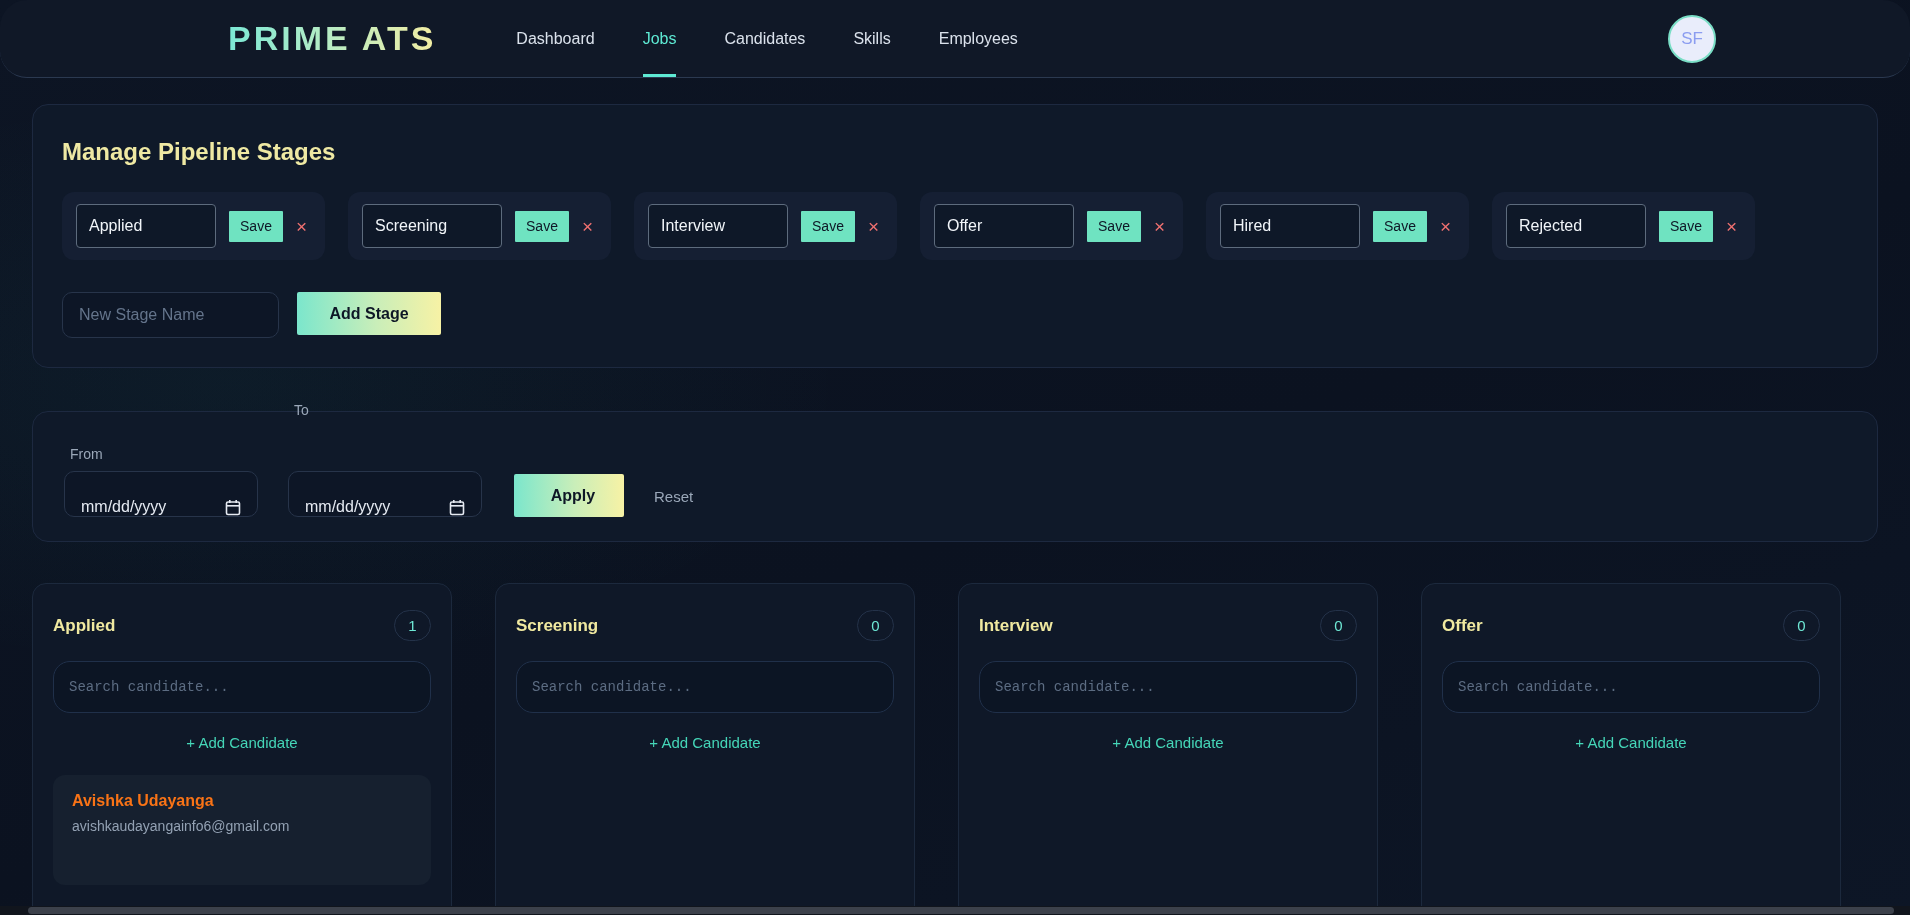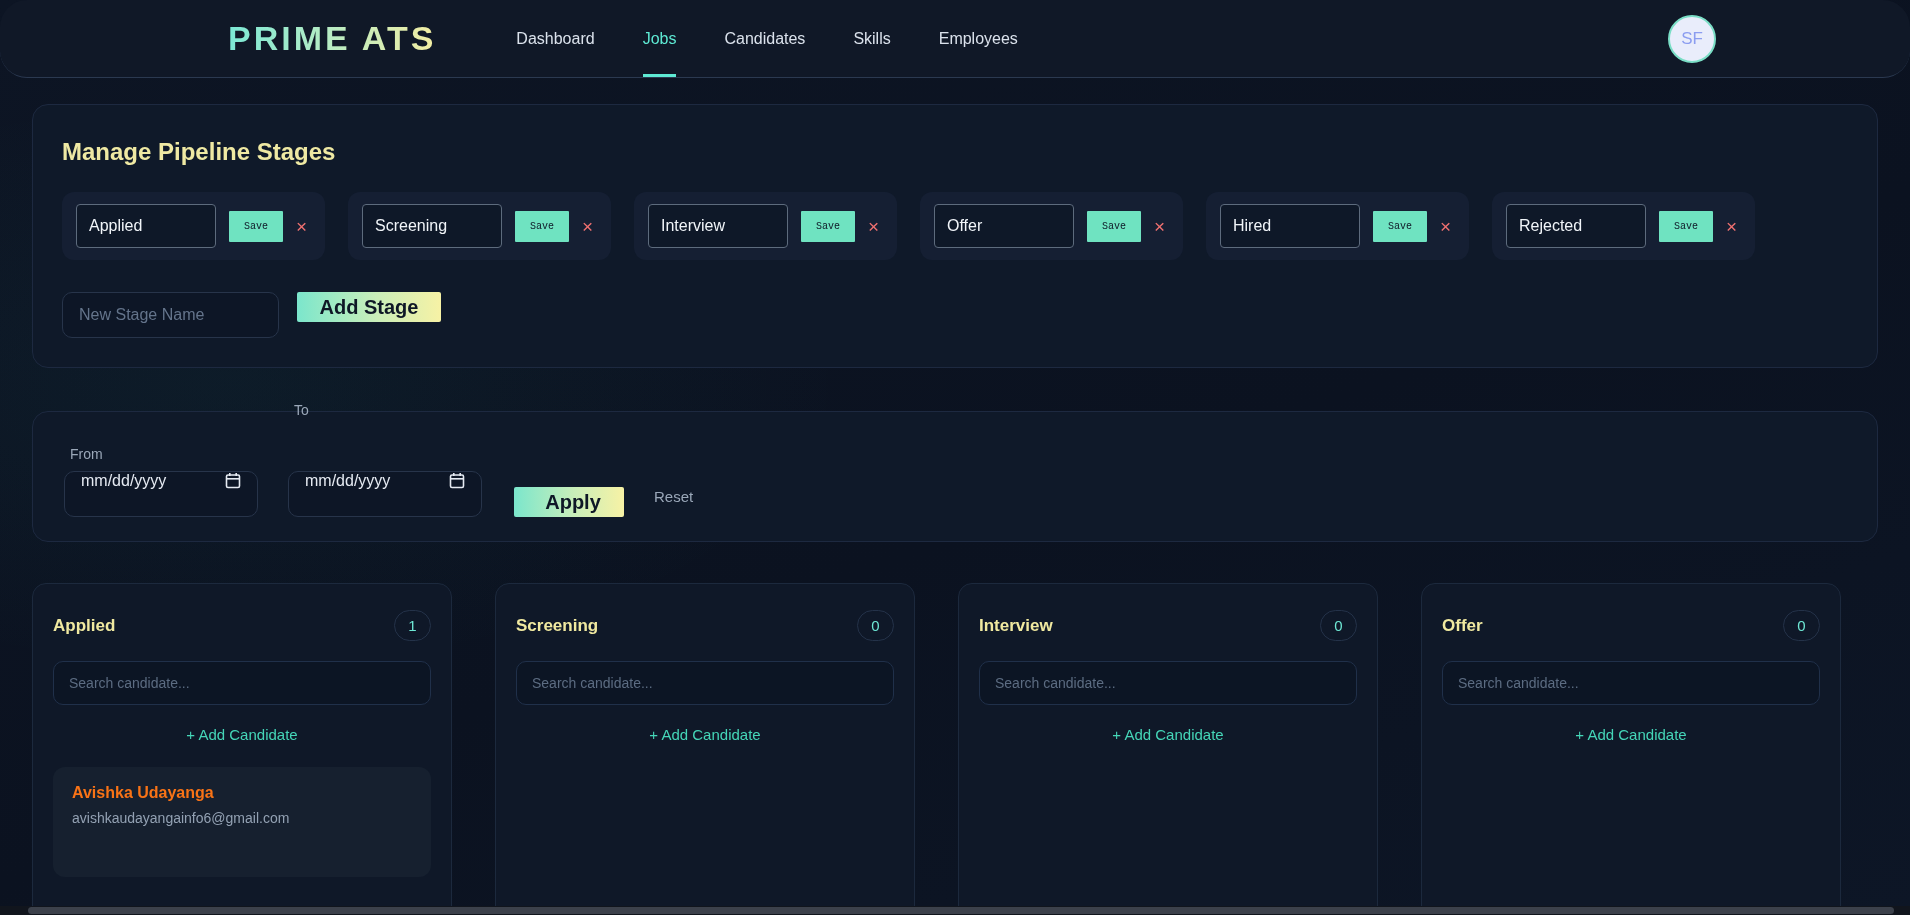--- a/index.html
+++ b/index.html
@@ -62,53 +62,53 @@
     display:flex; align-items:center; padding:0 14px; gap:13px;
   }
   .stage-input {
     width:140px; height:44px; background:#0e1828;
     border:1px solid #5d6b7d; border-radius:4px;
     color:#f1f5f9; font-size:16px; padding:0 12px;
     font-family:inherit;
   }
   .save-btn {
     width:54px; height:31px; border:none; border-radius:1px;
-    background:#6fe3c1; color:#0e1726; font-size:10px;
-    font-family:Liberation Mono, monospace; cursor:pointer;
+    background:#6fe3c1; color:#0e1726; font-size:14px;
+    font-family:Liberation Sans, sans-serif; cursor:pointer;
   }
   .close-btn {
     background:none; border:none; color:#ee7070; font-size:19px;
     line-height:1; cursor:pointer; font-family:inherit;
   }
 
   .new-stage-row { display:flex; margin-top:32px; gap:18px; }
   .new-stage-input {
     width:217px; height:46px; background:#0d1626;
     border:1px solid #27344a; border-radius:10px;
     color:#e5eaf2; font-size:16px; padding:0 16px; font-family:inherit;
   }
   .new-stage-input::placeholder { color:#64748b; }
   .grad-btn {
-    height:30px; border:none; border-radius:2px;
+    height:43px; border:none; border-radius:2px;
     background:linear-gradient(90deg,#7be6cc 0%,#c9eeb9 55%,#f7f2a5 100%);
-    color:#0e1726; font-size:20px; font-weight:bold;
+    color:#0e1726; font-size:16px; font-weight:bold;
     font-family:inherit; cursor:pointer;
   }
   .add-stage-btn { width:144px; }
 
   
   .filter-panel {
     margin-top:43px; height:131px; padding:24px 31px;
     display:flex; align-items:flex-end; 
   }
   .date-field { display:flex; flex-direction:column; }
   .date-field label { font-size:14px; color:#9aa7b8; margin-bottom:9px; margin-left:6px; }
   .date-box {
     height:46px; background:#0d1626; border:1px solid #27344a;
-    border-radius:10px; display:flex; align-items:flex-start;
+    border-radius:10px; display:flex; align-items:flex-end;
     padding:0 16px; gap:14px; cursor:pointer;
   }
   .date-from .date-box { width:194px; }
   .date-to   { margin-left:30px;gap:44px; }
   .date-to .date-box { width:194px; }
   .date-text { font-size:16px; color:#e5eaf2; }
   .cal-icon { margin-left:auto; display:flex; }
   .apply-btn { width:110px; margin-left:32px;padding-left:8px; }
   .reset-link {
     margin-left:30px; margin-bottom:12px;
@@ -124,23 +124,23 @@
   }
   .col-head { display:flex; align-items:center; justify-content:space-between; }
   .col-title { font-size:17px; font-weight:bold; color:#f0e9a0; }
   .col-badge {
     min-width:37px; height:31px; padding:0 10px;
     border:1px solid #243249; border-radius:16px;
     display:flex; align-items:center; justify-content:center;
     font-size:15px; color:#6ee7d4;
   }
   .col-search {
-    width:100%; height:44px; margin-top:20px;
-    background:#0c1524; border:1px solid #20304a; border-radius:10px;
-    color:#e5eaf2; font-size:14px; padding:0 15px; font-family:Liberation Sans, sans-serif;
+    width:100%; height:52px; margin-top:20px;
+    background:#0c1524; border:1px solid #20304a; border-radius:17px;
+    color:#e5eaf2; font-size:14px; padding:0 15px; font-family:Liberation Mono, monospace;
   }
   .col-search::placeholder { color:#5c6c82; }
   .add-candidate {
     margin-top:21px; text-align:center;
     font-size:15px; color:#45d6b8; cursor:pointer;
   }
   .candidate-card {
     margin-top:24px; background:#16202f; border-radius:12px;
     padding:17px 19px; height:110px; cursor:pointer;
   }

